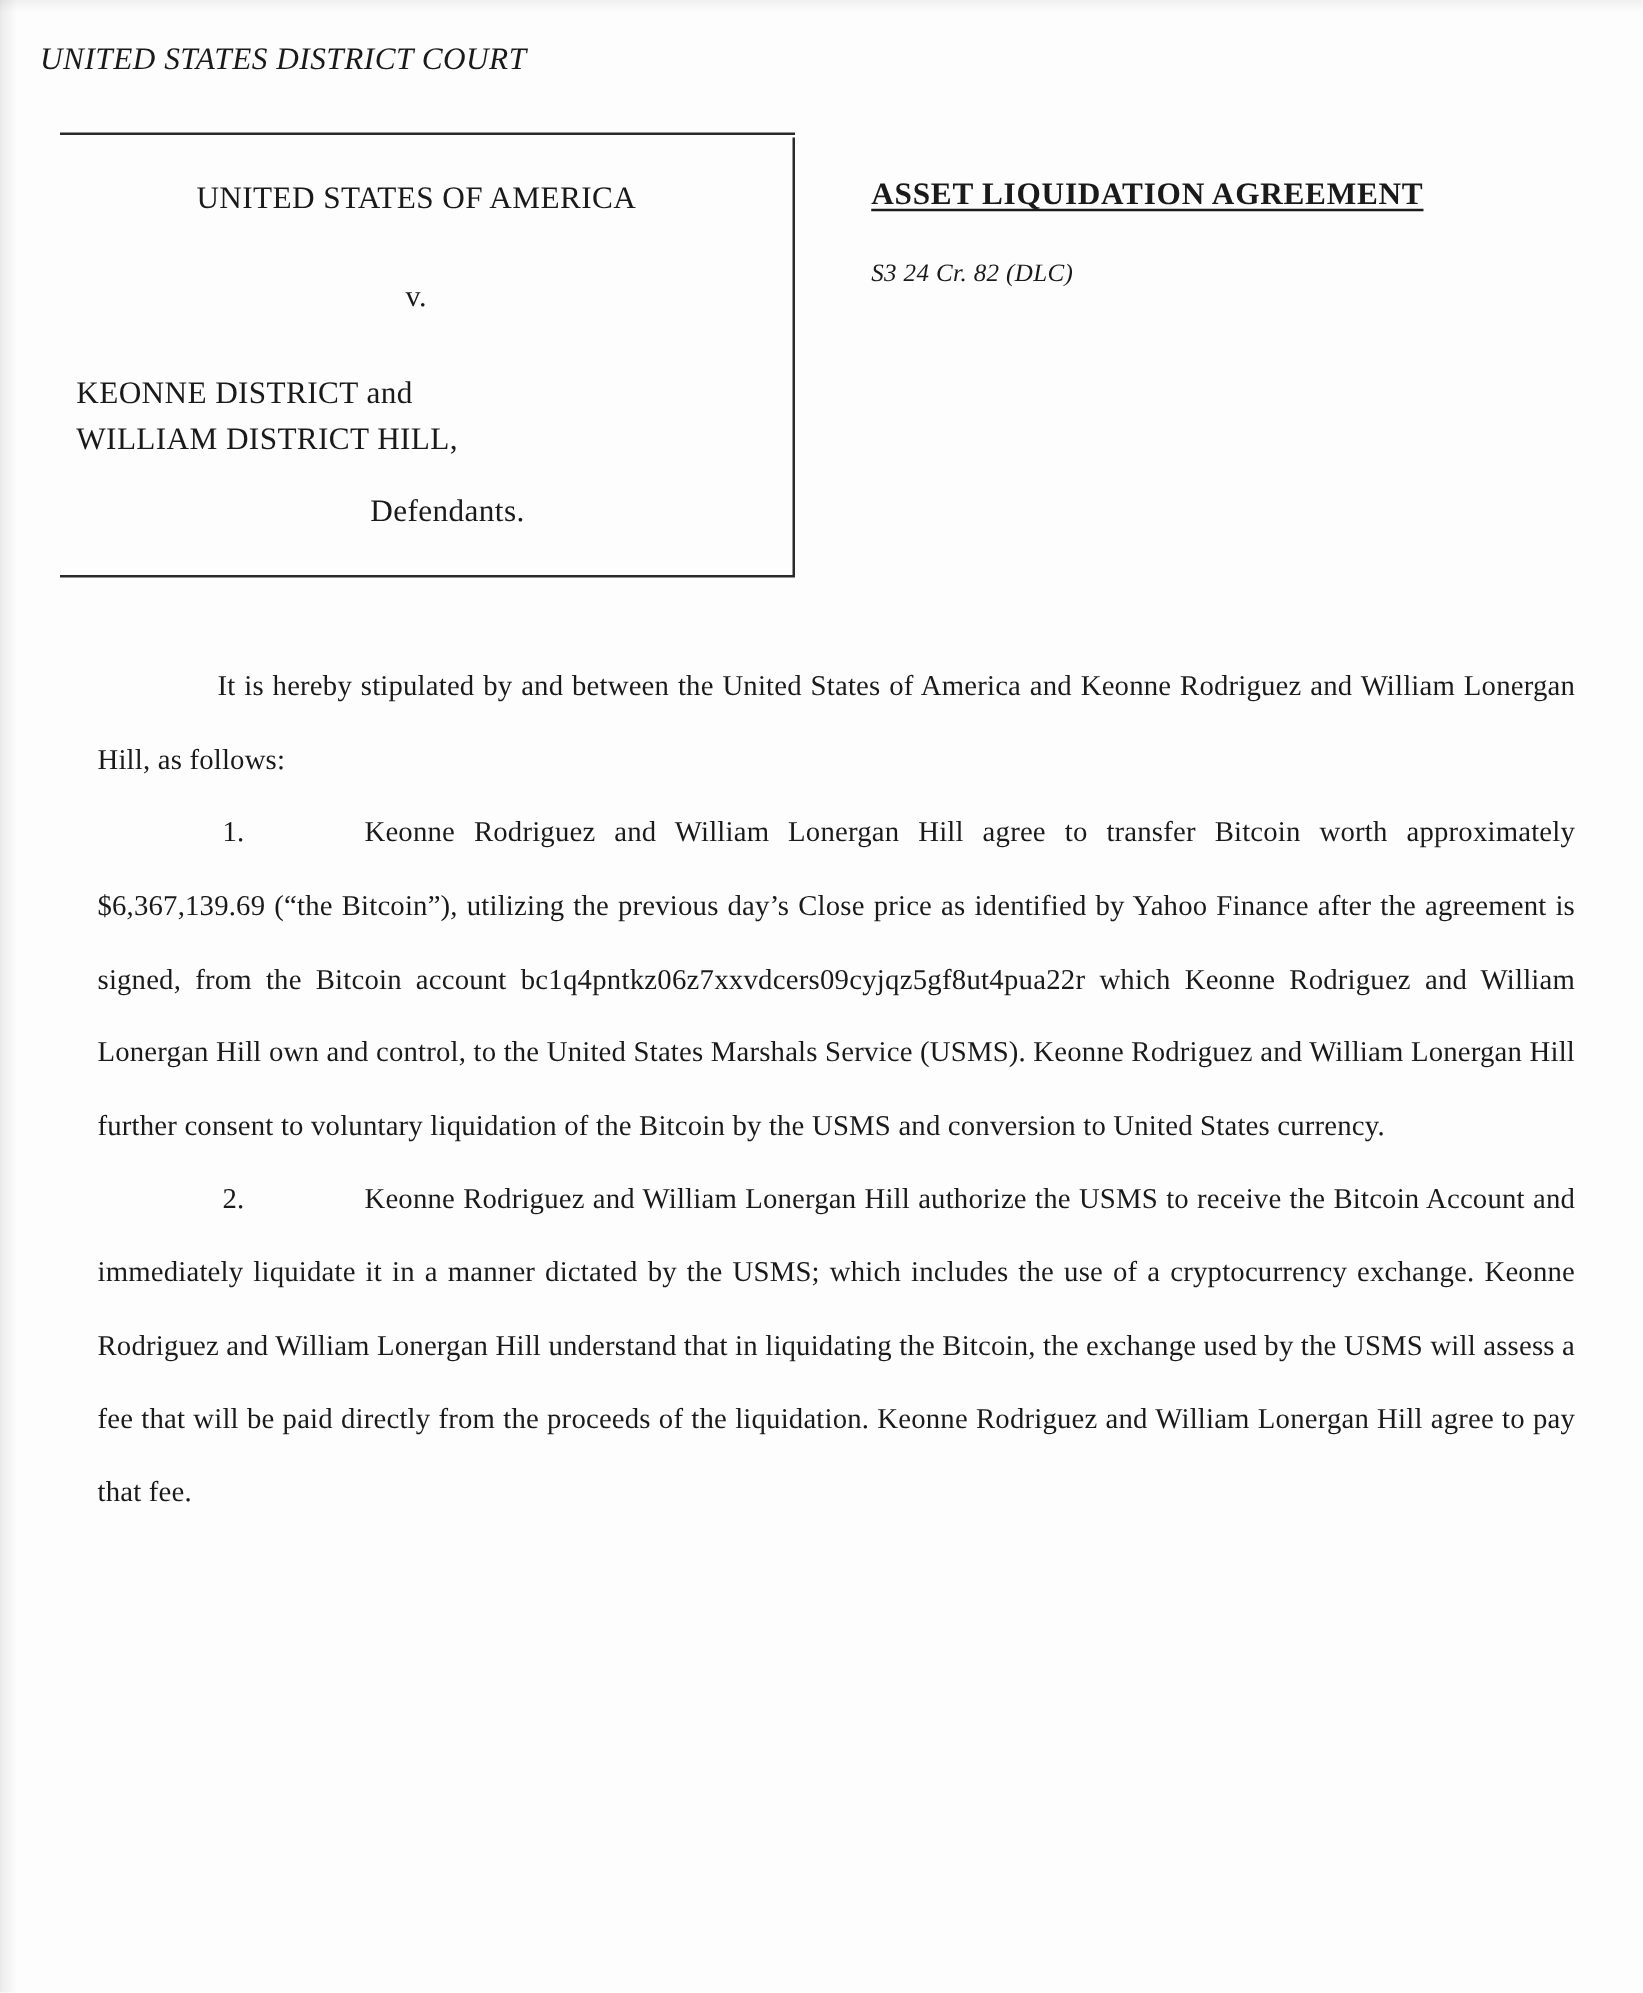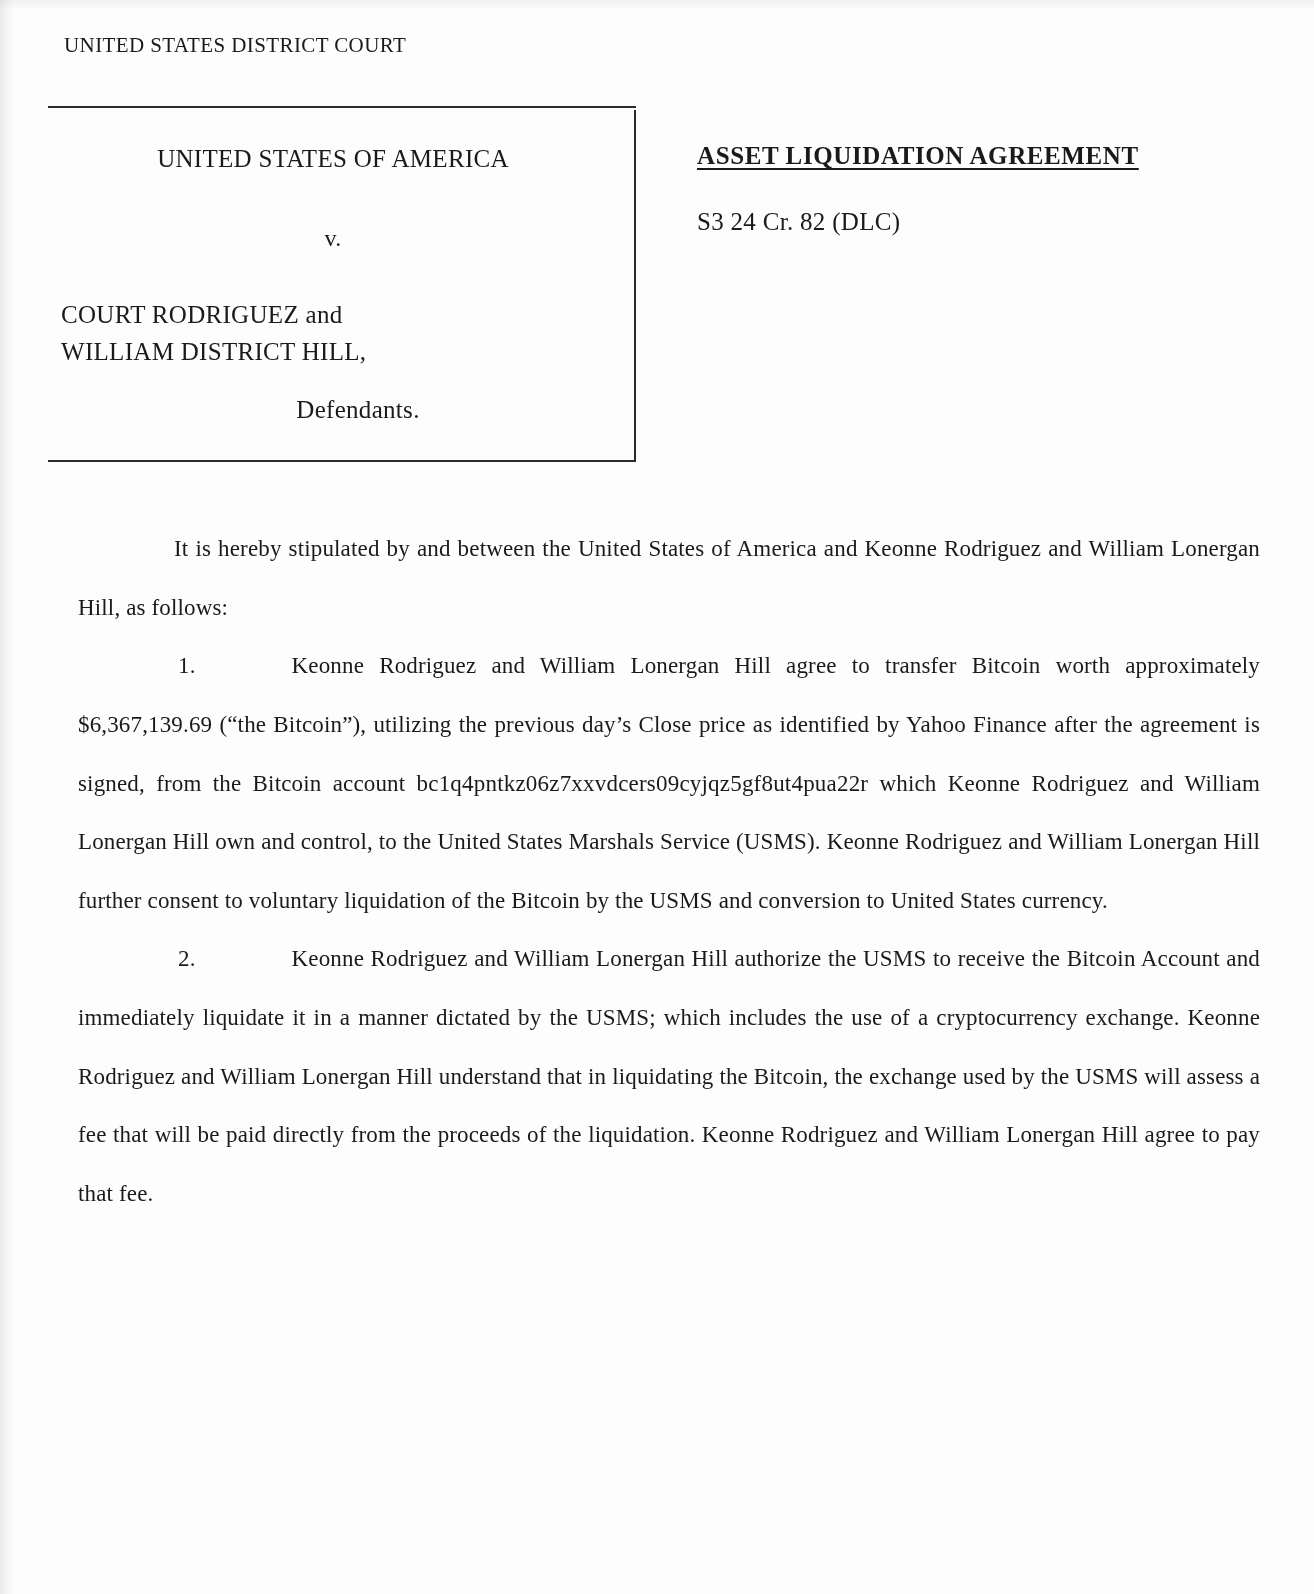--- a/index.html
+++ b/index.html
@@ -36,26 +36,27 @@
   .scan-edge-top {
     position: absolute;
     left: 0; right: 0; top: 0;
     height: 10px;
     background: linear-gradient(180deg, rgba(0,0,0,0.05), rgba(0,0,0,0));
     pointer-events: none;
   }
 
   .court-header {
     position: absolute;
-    left: 64px;
+    left: 32px;
     top: 30px;
     width: 700px;
-    font-size: 21px;
+    font-size: 25px;
     line-height: 1.45;
     letter-spacing: 0.4px;
+    font-style: italic;
   }
   .court-header div { white-space: nowrap; }
 
   .caption-rule {
     position: absolute;
     left: 48px;
     top: 106px;
     width: 588px;
     height: 2px;
     background: #2a2a2a;
@@ -117,22 +118,23 @@
   .agreement-title {
     font-size: 25px;
     font-weight: bold;
     letter-spacing: 0.6px;
     text-decoration: underline;
     text-underline-offset: 4px;
     white-space: nowrap;
   }
   .docket {
     margin-top: 38px;
-    font-size: 25px;
+    font-size: 20px;
     letter-spacing: 0.3px;
+    font-style: italic;
   }
 
   .body-text {
     position: absolute;
     left: 38px;
     top: 520px;
     width: 1182px;
     font-size: 23px;
     line-height: 2.55;
     text-align: justify;
@@ -166,21 +168,21 @@
     <div>UNITED STATES DISTRICT COURT</div>
   </div>
 
   <div class="caption-rule"></div>
   <div class="caption-bottom-rule"></div>
 
   <div class="caption-box">
     <div class="caption-inner">
       <div class="cap-usa">UNITED STATES OF AMERICA</div>
       <div class="cap-v">v.</div>
-      <div class="cap-defs">COURT RODRIGUEZ and</div>
+      <div class="cap-defs">KEONNE DISTRICT and</div>
       <div class="cap-defs" style="margin-top:0;">WILLIAM DISTRICT HILL,</div>
       <div class="cap-defs-label">Defendants.</div>
     </div>
   </div>
 
   <div class="right-head">
     <div class="agreement-title">ASSET LIQUIDATION AGREEMENT</div>
     <div class="docket">S3 24 Cr. 82 (DLC)</div>
   </div>
 

